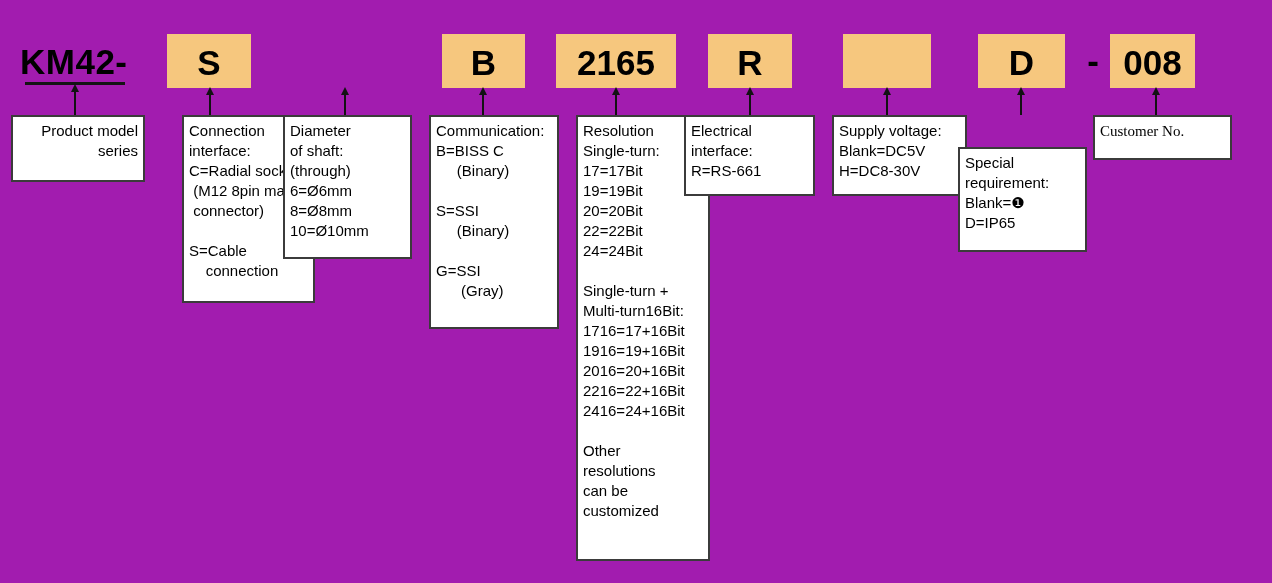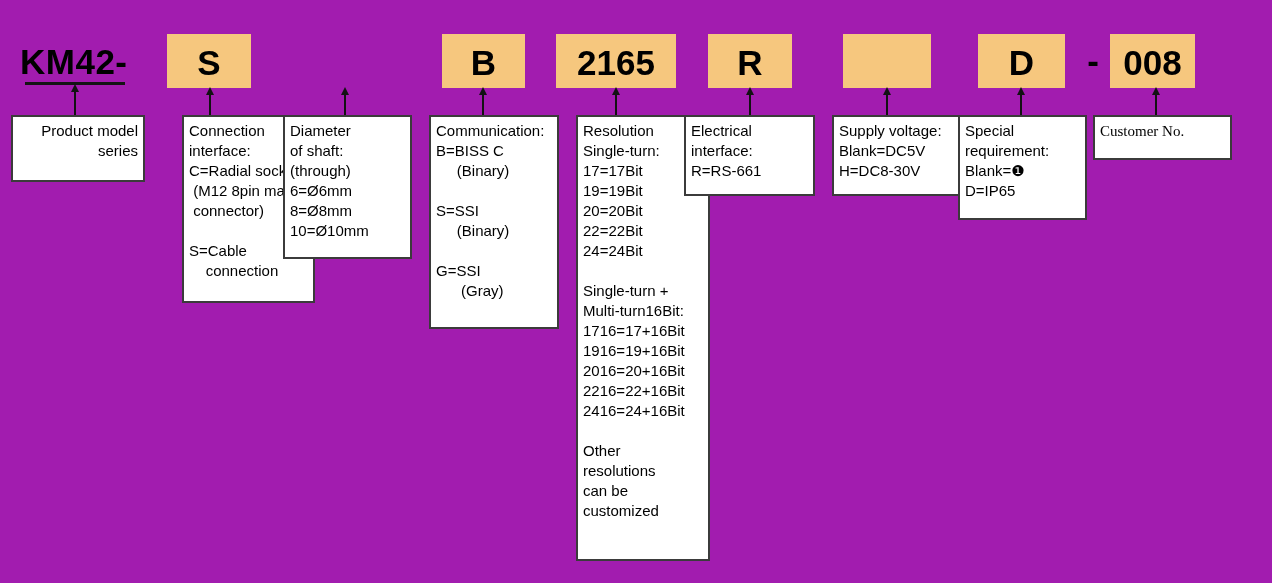--- a/index.html
+++ b/index.html
@@ -39,21 +39,21 @@
     padding:4px 5px; font-size:15px; line-height:20px;
     white-space:pre-wrap; overflow:hidden;
   }
   #desc-1{left:11px;    width:134px; height:67px;text-align:right;}
   #desc-2{left:159px;  width:133px; height:188px;margin-left:23px;}
   #desc-3{left:283px;  width:129px; height:144px;}
   #desc-4{left:429px;  width:130px; height:214px;}
   #desc-5{left:576px;  width:134px; height:446px;}
   #desc-6{left:684px;  width:131px; height:81px;}
   #desc-7{left:820px;  width:135px; height:81px;margin-left:12px;}
-  #desc-8{left:958px;  width:129px; height:105px;}
+  #desc-8{left:958px;  width:129px; height:105px;margin-top:32px;}
   #desc-9{left:1093px; width:139px; height:45px;font-family:Liberation Serif, serif;}
   
   .arrow{position:absolute; width:0;}
   .arrow .shaft{
     position:absolute; left:-0.75px; top:6px; bottom:0; width:1.5px; background:#121212;
   }
   .arrow .head{
     position:absolute; left:-4.5px; top:-1px; width:0; height:0;
     border-left:4.5px solid transparent; border-right:4.5px solid transparent;
     border-bottom:8.5px solid #121212;

